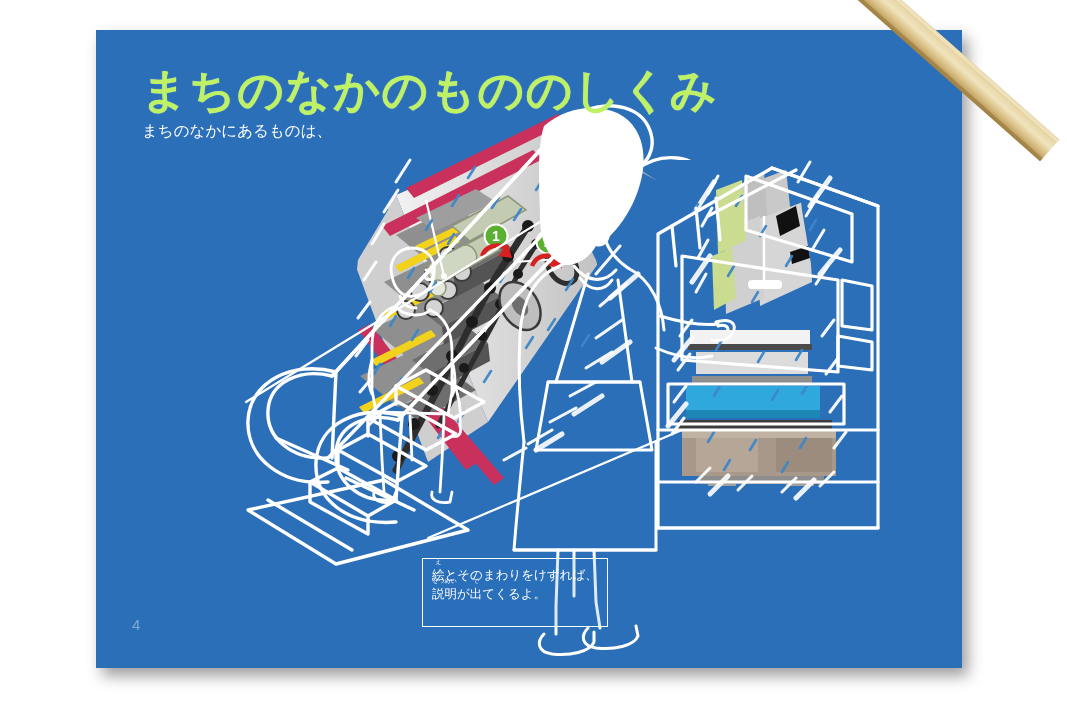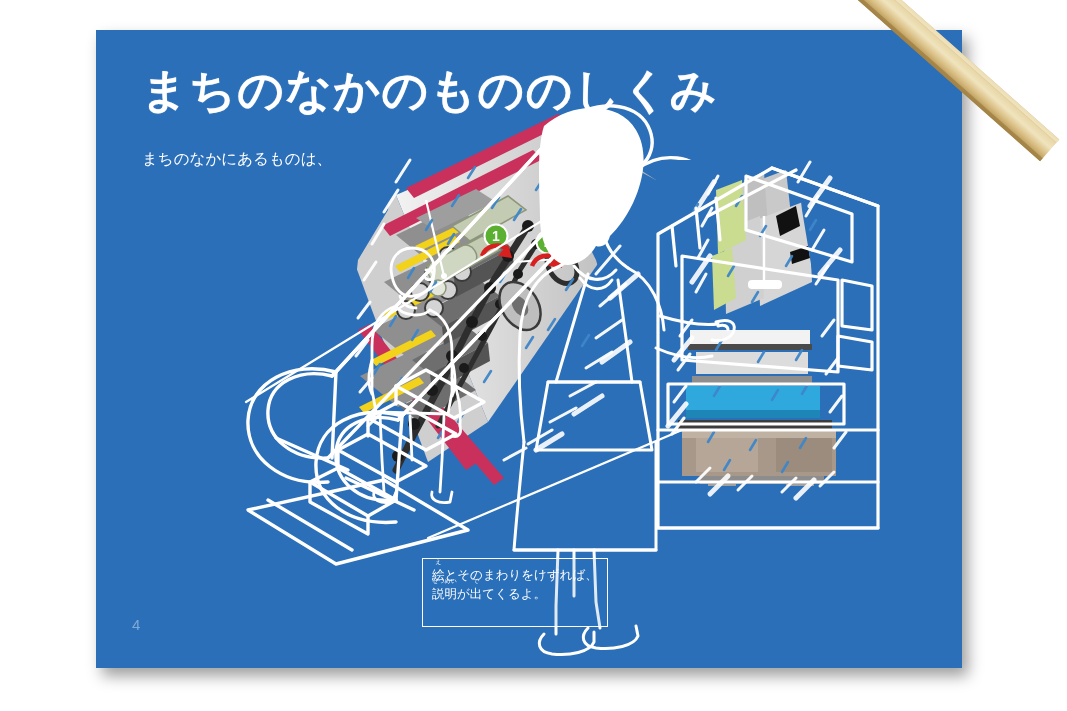--- a/index.html
+++ b/index.html
@@ -19,31 +19,30 @@
     background:#2B6FB9;
     box-shadow:6px 8px 14px rgba(0,0,0,.38);
     overflow:hidden;
   }
   
   #page-inner{position:absolute;left:0;top:0;width:866px;height:638px;}
 
   
   #title{
     position:absolute;left:45px;top:30px;
-    color:#ffffff;
+    color:#bef264;
     font-size:46px;font-weight:bold;
     letter-spacing:1px;
     white-space:nowrap;
     text-shadow:0 0 1px rgba(255,255,255,.5);
   }
   #subtitle{
     position:absolute;left:46px;top:88px;
     color:#ffffff;font-size:15.5px;line-height:25px;
     white-space:nowrap;
-    margin-top:28px;
   }
   #subtitle .ruby{position:relative;display:inline-block;}
   #subtitle .ruby .rt{
     position:absolute;left:50%;transform:translateX(-50%);
     top:-9px;font-size:7px;line-height:7px;white-space:nowrap;
   }
   #pagenum{
     position:absolute;left:36px;top:586px;
     color:#7FA9D6;font-size:15px;
   }

